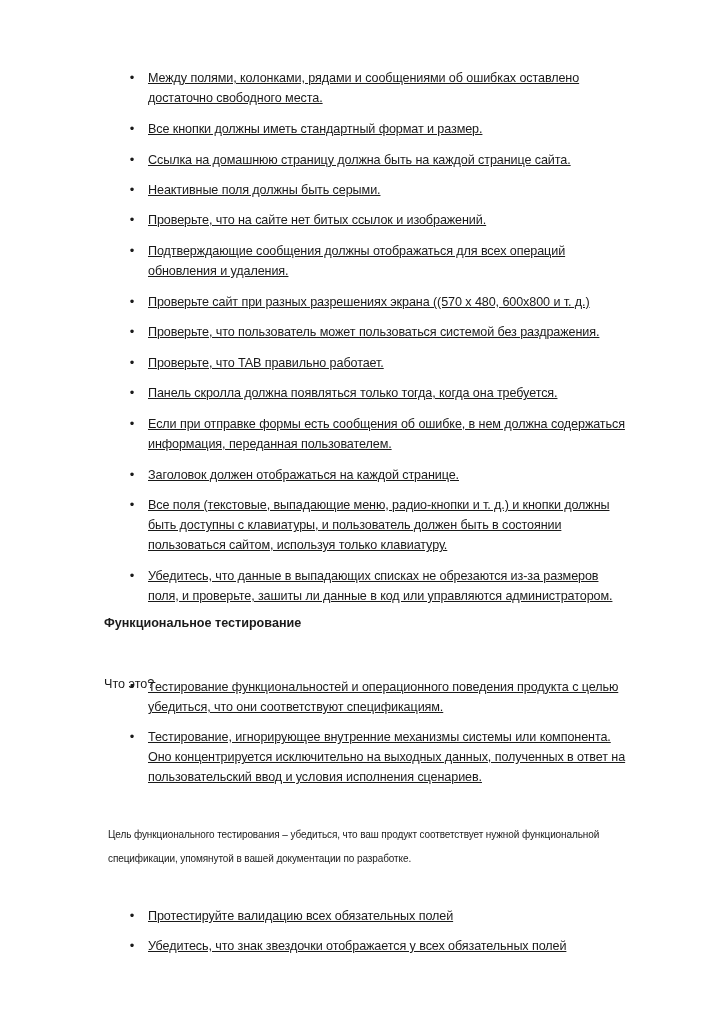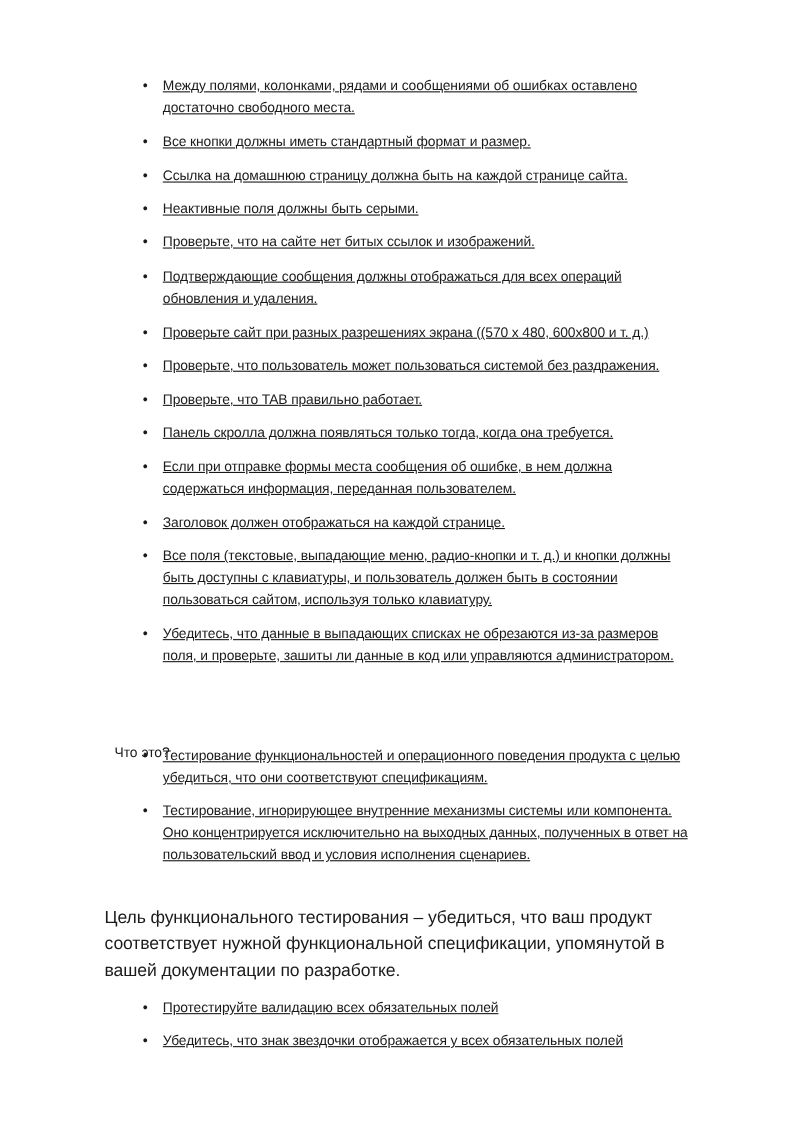--- a/index.html
+++ b/index.html
@@ -3,21 +3,21 @@
 <meta charset="utf-8">
 <style>
   html, body { margin: 0; padding: 0; background: #ffffff; }
   body { width: 724px; height: 1024px; position: relative; overflow: hidden;
          font-family: "Liberation Sans", "DejaVu Sans", sans-serif; color: #1a1a1a; }
   .page { position: absolute; left: 0; top: 0; width: 724px; height: 1024px; }
   .bullet-item { position: absolute; left: 0; width: 724px; }
   .bullet { position: absolute; left: 127px; top: 0; font-size: 13px; line-height: 20px; width: 10px; text-align: center; }
   .bullet-text { position: absolute; left: 148px; width: 480px; font-size: 12.6px; line-height: 20px; letter-spacing: -0.1px; text-decoration: underline; }
   .heading { position: absolute; left: 104px; font-size: 12.6px; font-weight: bold; line-height: 20px; }
-  .para { position: absolute; left: 95px; width: 530px; font-size: 16px; line-height: 24px; letter-spacing: -0.1px; }
+  .para { position: absolute; left: 108px; width: 530px; font-size: 10px; line-height: 24px; letter-spacing: -0.1px; }
   .plain { position: absolute; left: 104px; font-size: 12.6px; line-height: 20px; margin-top: 29px; }
 </style>
 </head>
 <body>
 
 <div class="page">
 
   <div class="bullet-item" style="top:68px">
     <span class="bullet">•</span>
     <span class="bullet-text">Между полями, колонками, рядами и сообщениями об ошибках оставлено достаточно свободного места.</span>
@@ -53,35 +53,36 @@
   <div class="bullet-item" style="top:353px">
     <span class="bullet">•</span>
     <span class="bullet-text">Проверьте, что TAB правильно работает.</span>
   </div>
   <div class="bullet-item" style="top:383px">
     <span class="bullet">•</span>
     <span class="bullet-text">Панель скролла должна появляться только тогда, когда она требуется.</span>
   </div>
   <div class="bullet-item" style="top:414px">
     <span class="bullet">•</span>
-    <span class="bullet-text">Если при отправке формы места сообщения об ошибке, в нем должна содержаться информация, переданная пользователем.</span>
+    <span class="bullet-text">Если при отправке формы есть сообщения об ошибке, в нем должна содержаться информация, переданная пользователем.</span>
   </div>
   <div class="bullet-item" style="top:465px">
     <span class="bullet">•</span>
     <span class="bullet-text">Заголовок должен отображаться на каждой странице.</span>
   </div>
   <div class="bullet-item" style="top:495px">
     <span class="bullet">•</span>
     <span class="bullet-text">Все поля (текстовые, выпадающие меню, радио-кнопки и т. д.) и кнопки должны быть доступны с клавиатуры, и пользователь должен быть в состоянии пользоваться сайтом, используя только клавиатуру.</span>
   </div>
   <div class="bullet-item" style="top:566px">
     <span class="bullet">•</span>
     <span class="bullet-text">Убедитесь, что данные в выпадающих списках не обрезаются из-за размеров поля, и проверьте, зашиты ли данные в код или управляются администратором.</span>
   </div>
 
+  <div class="heading" style="top:613px">Функциональное тестирование</div>
   <div class="plain" style="top:645px">Что это?</div>
 
   <div class="bullet-item" style="top:677px">
     <span class="bullet">•</span>
     <span class="bullet-text">Тестирование функциональностей и операционного поведения продукта с целью убедиться, что они соответствуют спецификациям.</span>
   </div>
   <div class="bullet-item" style="top:727px">
     <span class="bullet">•</span>
     <span class="bullet-text">Тестирование, игнорирующее внутренние механизмы системы или компонента. Оно концентрируется исключительно на выходных данных, полученных в ответ на пользовательский ввод и условия исполнения сценариев.</span>
   </div>

